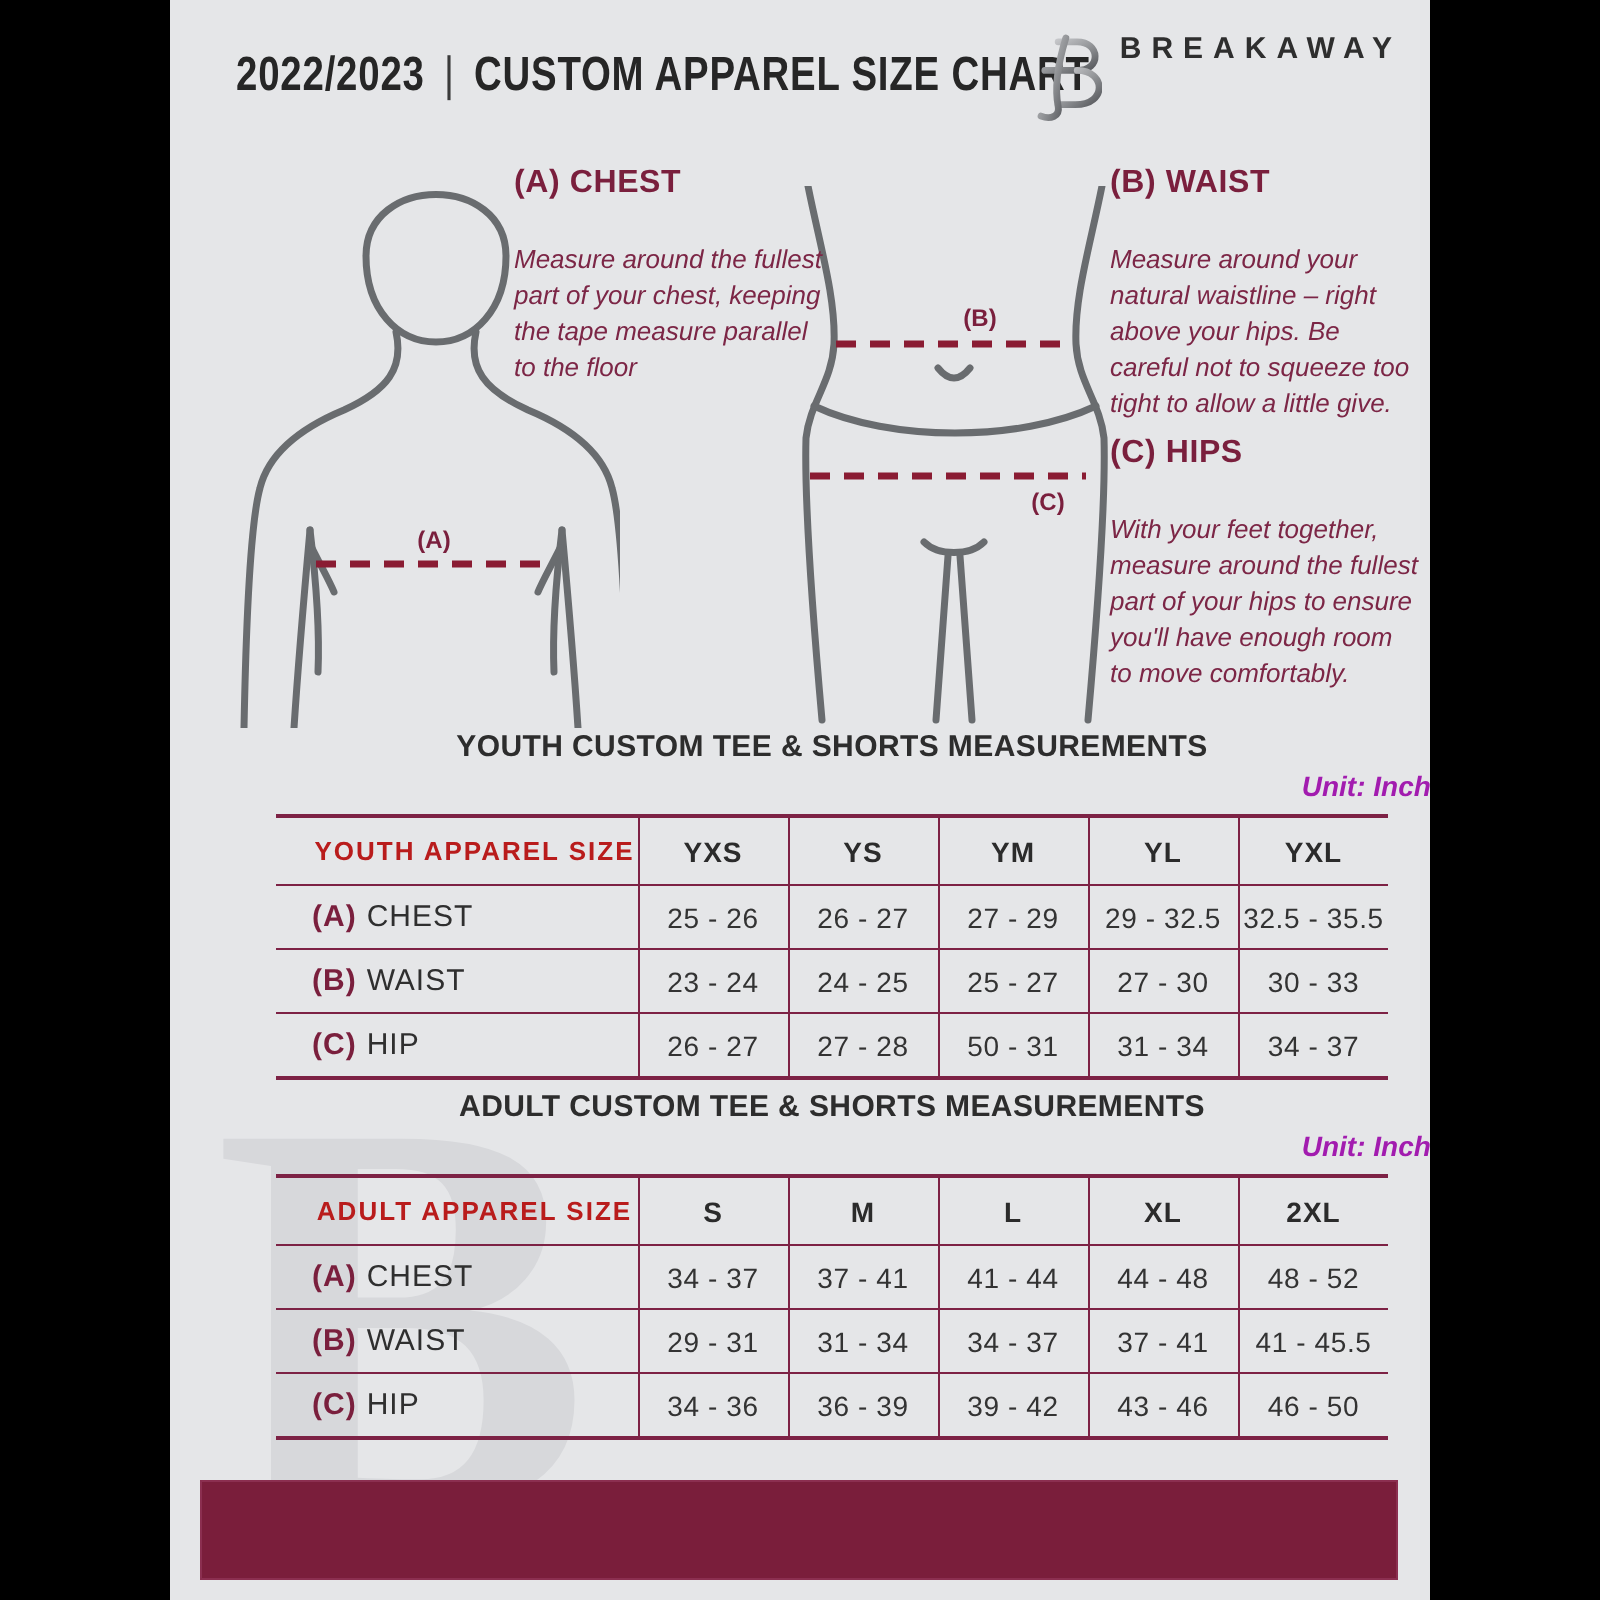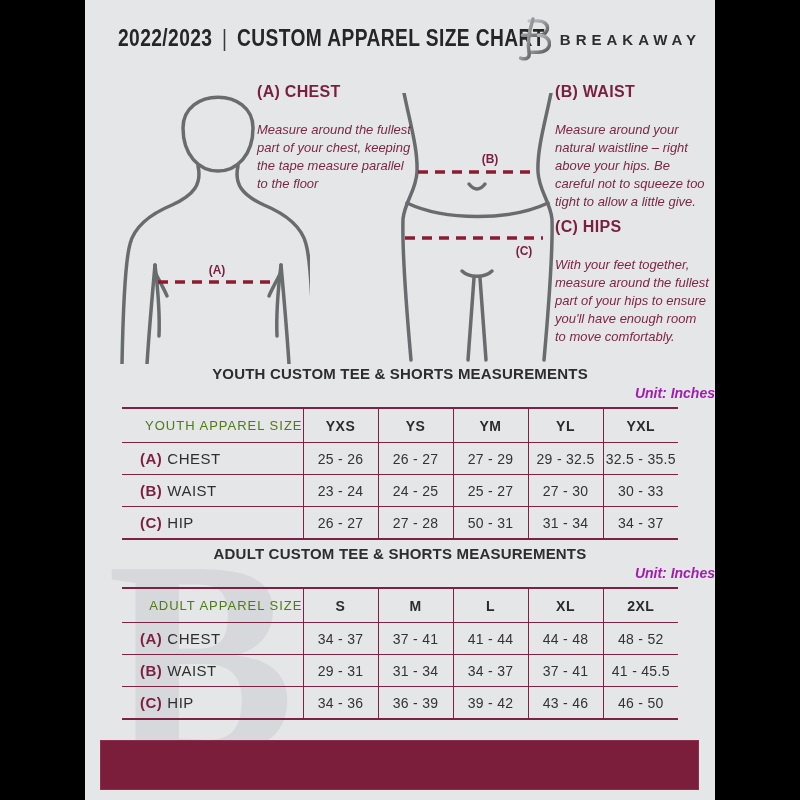--- a/index.html
+++ b/index.html
@@ -8,53 +8,53 @@
   .page{position:absolute;left:85px;top:0;width:630px;height:800px;background:#e5e6e8;overflow:hidden;}
 
   
   .watermark{position:absolute;left:22px;top:518px;font-size:282px;line-height:282px;font-weight:700;
              color:#d7d8db;z-index:0;font-family:"Liberation Serif",serif;user-select:none;}
 
   
   .title{position:absolute;left:33px;top:24px;font-size:24px;font-weight:700;color:#262626;
          letter-spacing:.5px;white-space:nowrap;transform:scaleX(.8);transform-origin:left top;z-index:2;}
   .title .sep{margin:0 12px;font-weight:400;color:#3a3a3a;}
-  .logo{position:absolute;right:14px;top:16px;display:flex;align-items:center;gap:9px;z-index:2;}
+  .logo{position:absolute;right:14px;top:16px;display:flex;align-items:flex-start;gap:9px;z-index:2;}
   .brand{font-size:15px;font-weight:700;letter-spacing:5px;color:#2e2e2e;}
 
   
   .guide-block{position:absolute;width:154px;z-index:1;}
   #chest-block{left:172px;top:83px;}
   #waist-block{left:470px;top:83px;}
   #hips-block{left:470px;top:218px;}
   .guide-heading{font-size:16px;font-weight:700;color:#7a1f3d;letter-spacing:.3px;}
   .guide-body{margin-top:20px;font-size:13px;font-style:italic;line-height:1.38;color:#7c2646;}
 
   .figure{position:absolute;z-index:1;}
   #figure-chest{left:25px;top:78px;}
   #figure-hips{left:305px;top:93px;}
   .fig-label{font:bold 12px "Liberation Sans",sans-serif;fill:#7a1f3d;}
 
   
-  .section{position:absolute;left:0;width:630px;z-index:1;}
+  .section{position:absolute;left:16px;width:630px;z-index:1;}
   #youth-section{top:365px;}
   #adult-section{top:545px;}
   .tbl-title{text-align:center;font-size:15px;font-weight:700;color:#2d2d2d;letter-spacing:.2px;line-height:18px;}
   .tbl-unit{text-align:right;font-size:14px;font-style:italic;color:#a21caf;line-height:18px;margin-top:1px;font-weight:bold;}
   table.size-table{border-collapse:collapse;table-layout:fixed;width:556px;margin:5px auto 0;
                    border-top:2px solid #7d2245;border-bottom:2px solid #7d2245;background:transparent;}
   col.c0{width:181px;}
   th,td{padding:0;background:transparent;}
   thead th{height:33px;border-bottom:1.5px solid #7d2245;font-size:14px;font-weight:700;color:#2b2b2b;
            letter-spacing:.5px;text-align:center;}
   tbody td{height:31px;border-bottom:1.5px solid #7d2245;font-size:14px;color:#333;text-align:center;
            letter-spacing:.3px;}
   tbody tr:last-child td{border-bottom:none;}
   th + th, td + td{border-left:1.5px solid #7d2245;}
-  thead th.lbl{font-weight:400;font-size:13px;letter-spacing:1px;color:#4d7c0f;text-align:right;padding-left:18px;}
+  thead th.lbl{font-weight:700;font-size:13px;letter-spacing:1px;color:#b91c1c;text-align:center;padding-left:18px;}
   tbody td.lbl{text-align:left;padding-left:18px;font-size:15px;color:#2f2f2f;letter-spacing:.5px;}
   td .pfx{color:#7a1f3d;font-weight:700;margin-right:5px;}
 
   
   .footer-bar{position:absolute;left:15px;top:740px;width:599px;height:50px;background:#7a1e3b;
               border:1px solid #8b2f50;box-sizing:border-box;z-index:1;}
 </style>
 </head>
 <body>
 

